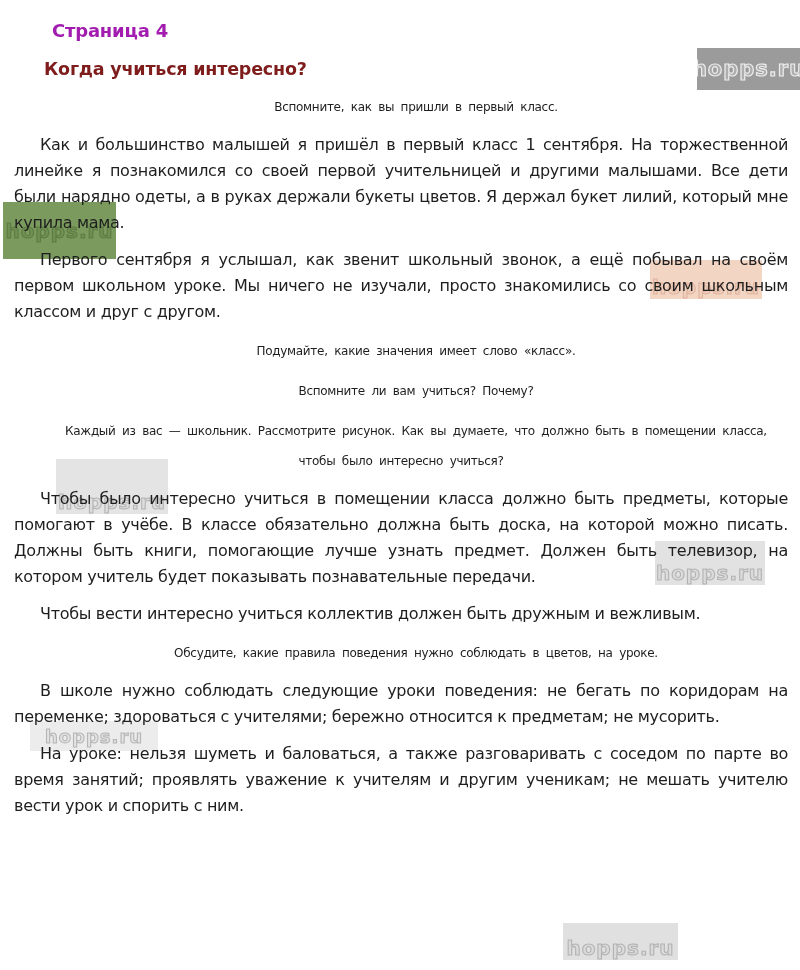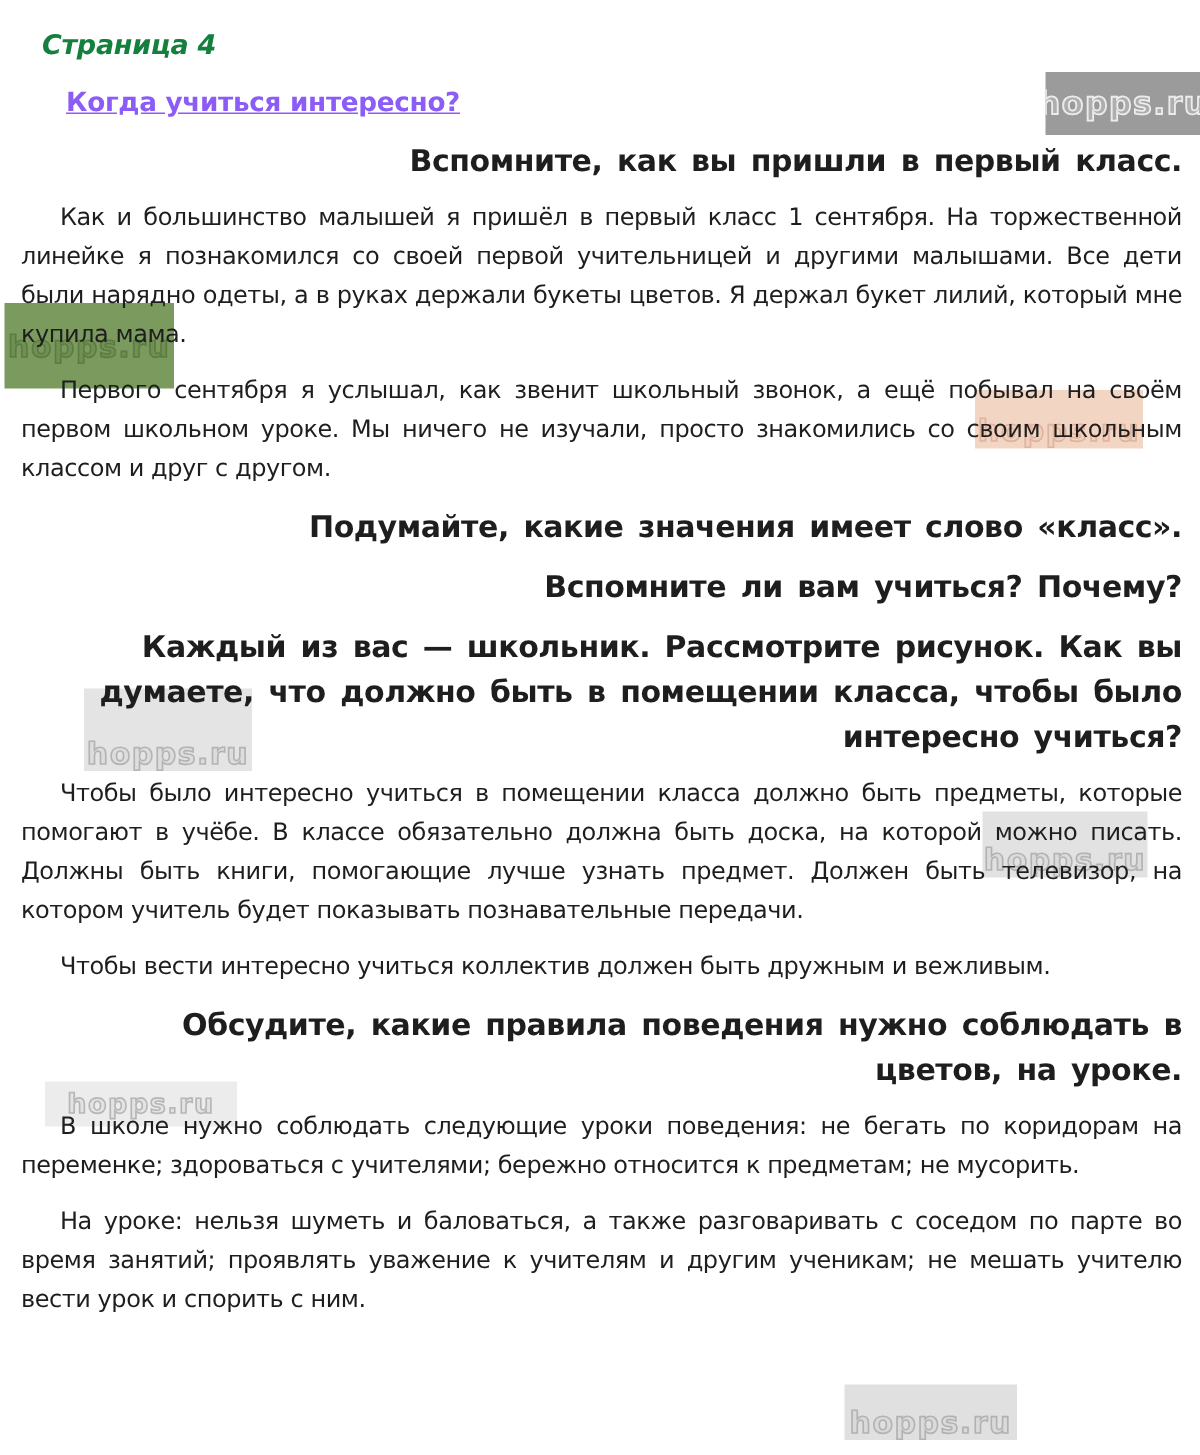--- a/index.html
+++ b/index.html
@@ -8,32 +8,32 @@
     width:800px;height:970px;
     background:#ffffff;
     box-sizing:border-box;
     padding:14px 12px 0 14px;
     font-family:"DejaVu Sans",sans-serif;
     color:#1e1e1e;
     overflow:hidden;
   }
   .content{position:relative;z-index:2;}
   .page-label{
-    color:#15803d;font-weight:bold;font-size:18px;line-height:26px;
-    margin:4px 0 12px 14px;letter-spacing:-0.2px;font-style:italic;
+    color:#a21caf;font-weight:bold;font-size:18px;line-height:26px;
+    margin:4px 0 12px 38px;letter-spacing:-0.2px;
   }
   .topic{
-    color:#8b5cf6;font-weight:bold;font-size:17.5px;line-height:26px;
-    margin:0 0 10px 30px;letter-spacing:-0.2px;text-decoration:underline;
+    color:#7f1d1d;font-weight:bold;font-size:17.5px;line-height:26px;
+    margin:0 0 10px 30px;letter-spacing:-0.2px;
   }
   .q{
-    font-weight:bold;font-size:20px;line-height:30px;
+    font-weight:normal;font-size:12px;line-height:30px;
     margin:10px 0 10px;text-indent:30px;
     word-spacing:3px;letter-spacing:-0.3px;
-    text-align:right;
+    text-align:center;
   }
   .a{
     font-size:16px;line-height:26px;
     margin:0 0 11px;text-indent:26px;
     letter-spacing:-0.3px;
     text-align:justify;
   }
   
   .wm{
     position:absolute;z-index:1;

